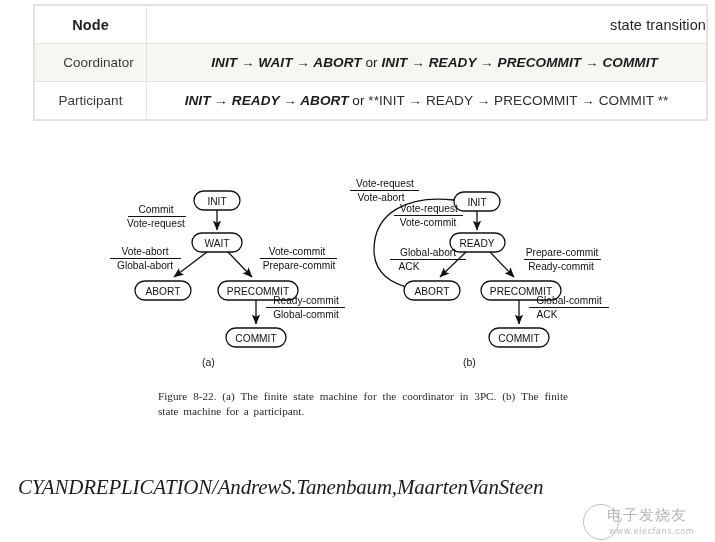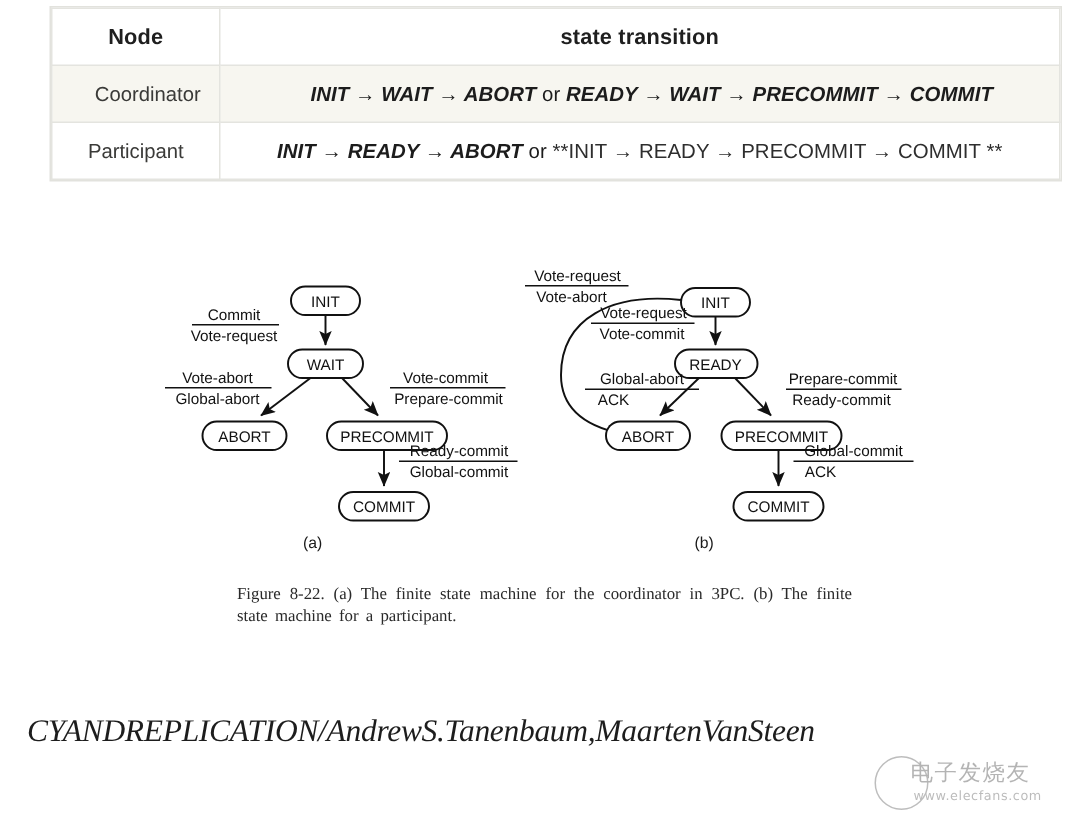--- a/index.html
+++ b/index.html
@@ -40,21 +40,21 @@
     text-align: center;
   }
   .col-node { width: 112px; }
   th.hdr {
     font-size: 14.5px;
     font-weight: bold;
     color: #1f1f1f;
     background: #ffffff;
     letter-spacing: 0.1px;
   }
-  th.hdr.trans { font-weight: bold; }
+  th.hdr.trans { font-weight: normal; text-align: right; }
   tr.row-coordinator td { background: #f7f6f0; padding-left: 16px; }
   tr.row-participant td { background: #ffffff; }
   td.node-cell {
     font-size: 13.5px;
     color: #3a3a38;
     font-weight: normal;
   }
   td.trans-cell {
     font-size: 13.6px;
     color: #1c1c1c;
@@ -163,21 +163,21 @@
     <thead>
       <tr>
         <th class="hdr">Node</th>
         <th class="hdr trans">state transition</th>
       </tr>
     </thead>
     <tbody>
       <tr class="row-coordinator">
         <td class="node-cell">Coordinator</td>
         <td class="trans-cell">
-          <span class="b">INIT → WAIT → ABORT</span><span class="or"> or </span><span class="b">READY → WAIT → PRECOMMIT → COMMIT</span><span class="n"></span>
+          <span class="b">INIT → WAIT → ABORT</span><span class="or"> or </span><span class="b">INIT → READY → PRECOMMIT → COMMIT</span><span class="n"></span>
         </td>
       </tr>
       <tr class="row-participant">
         <td class="node-cell">Participant</td>
         <td class="trans-cell">
           <span class="b">INIT → READY → ABORT</span><span class="or"> or </span><span class="b"></span><span class="n">**INIT → READY → PRECOMMIT → COMMIT **</span>
         </td>
       </tr>
     </tbody>
   </table>

